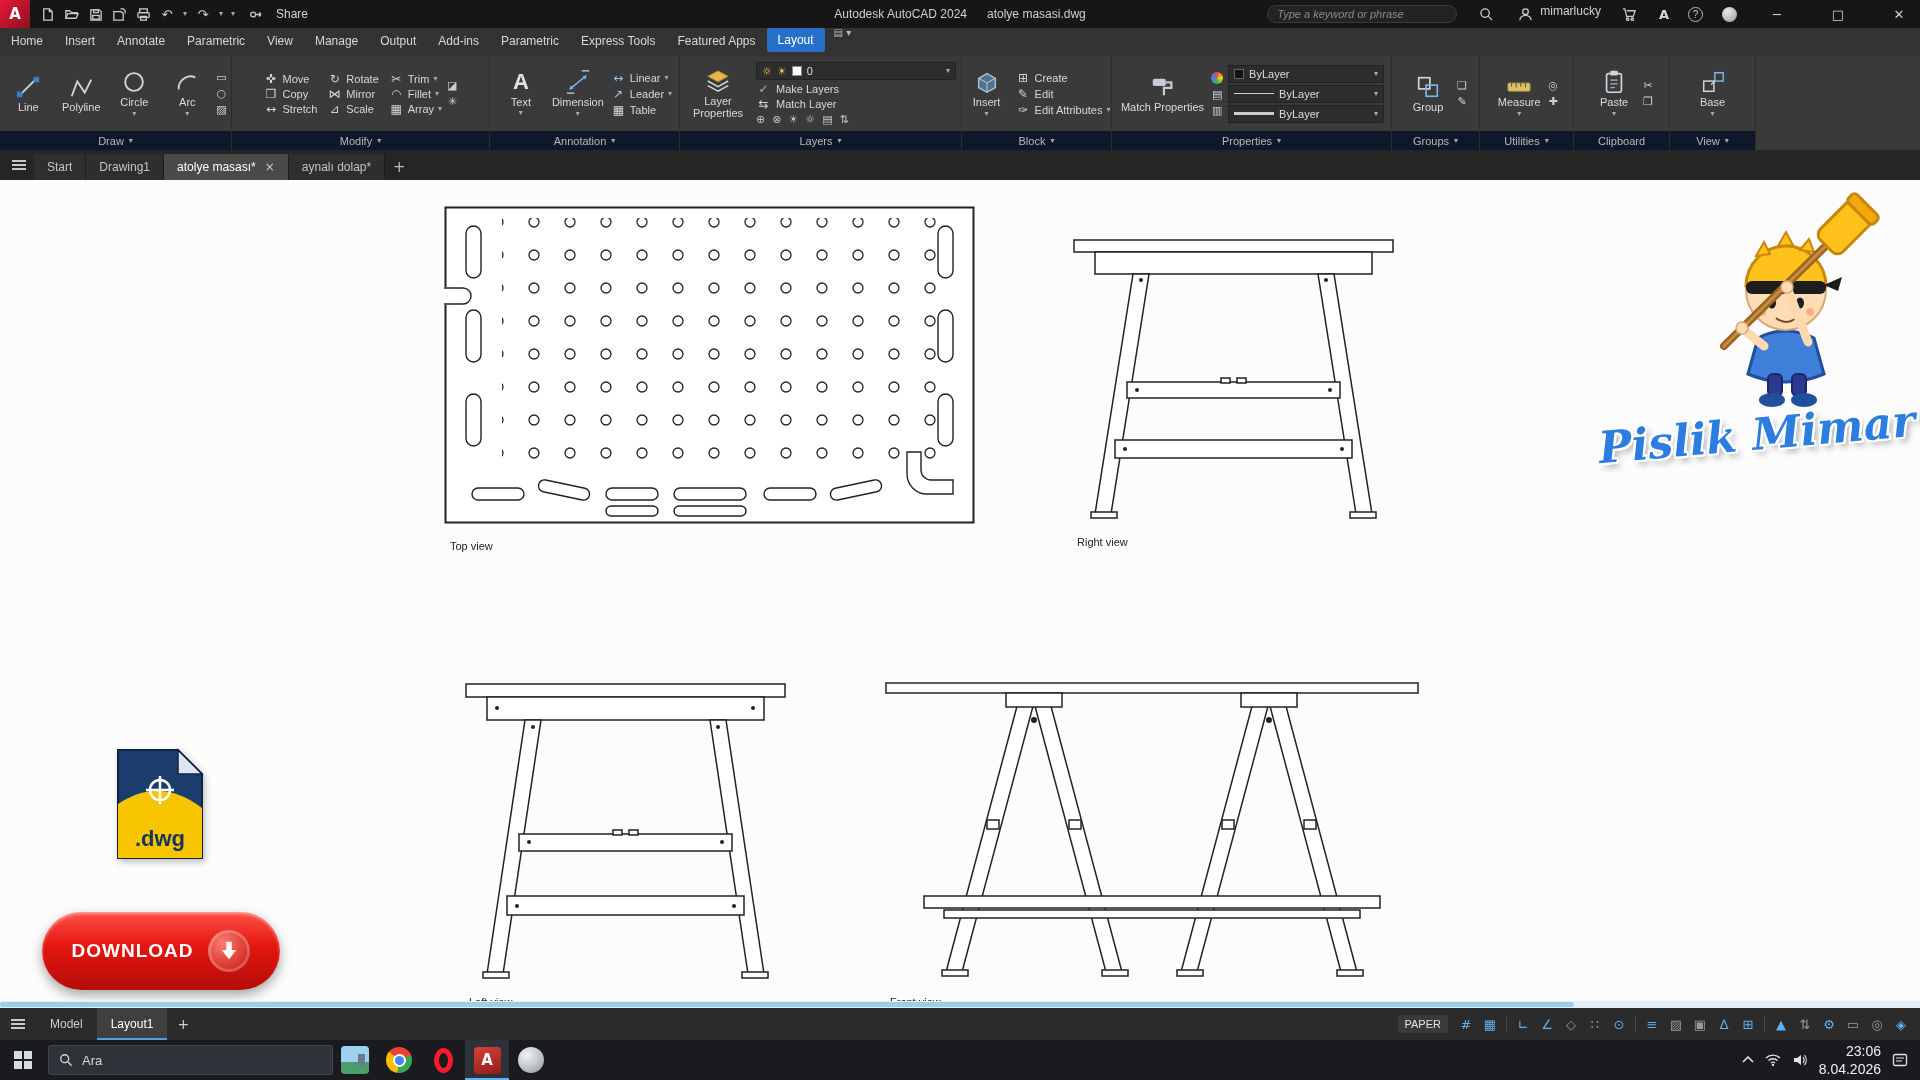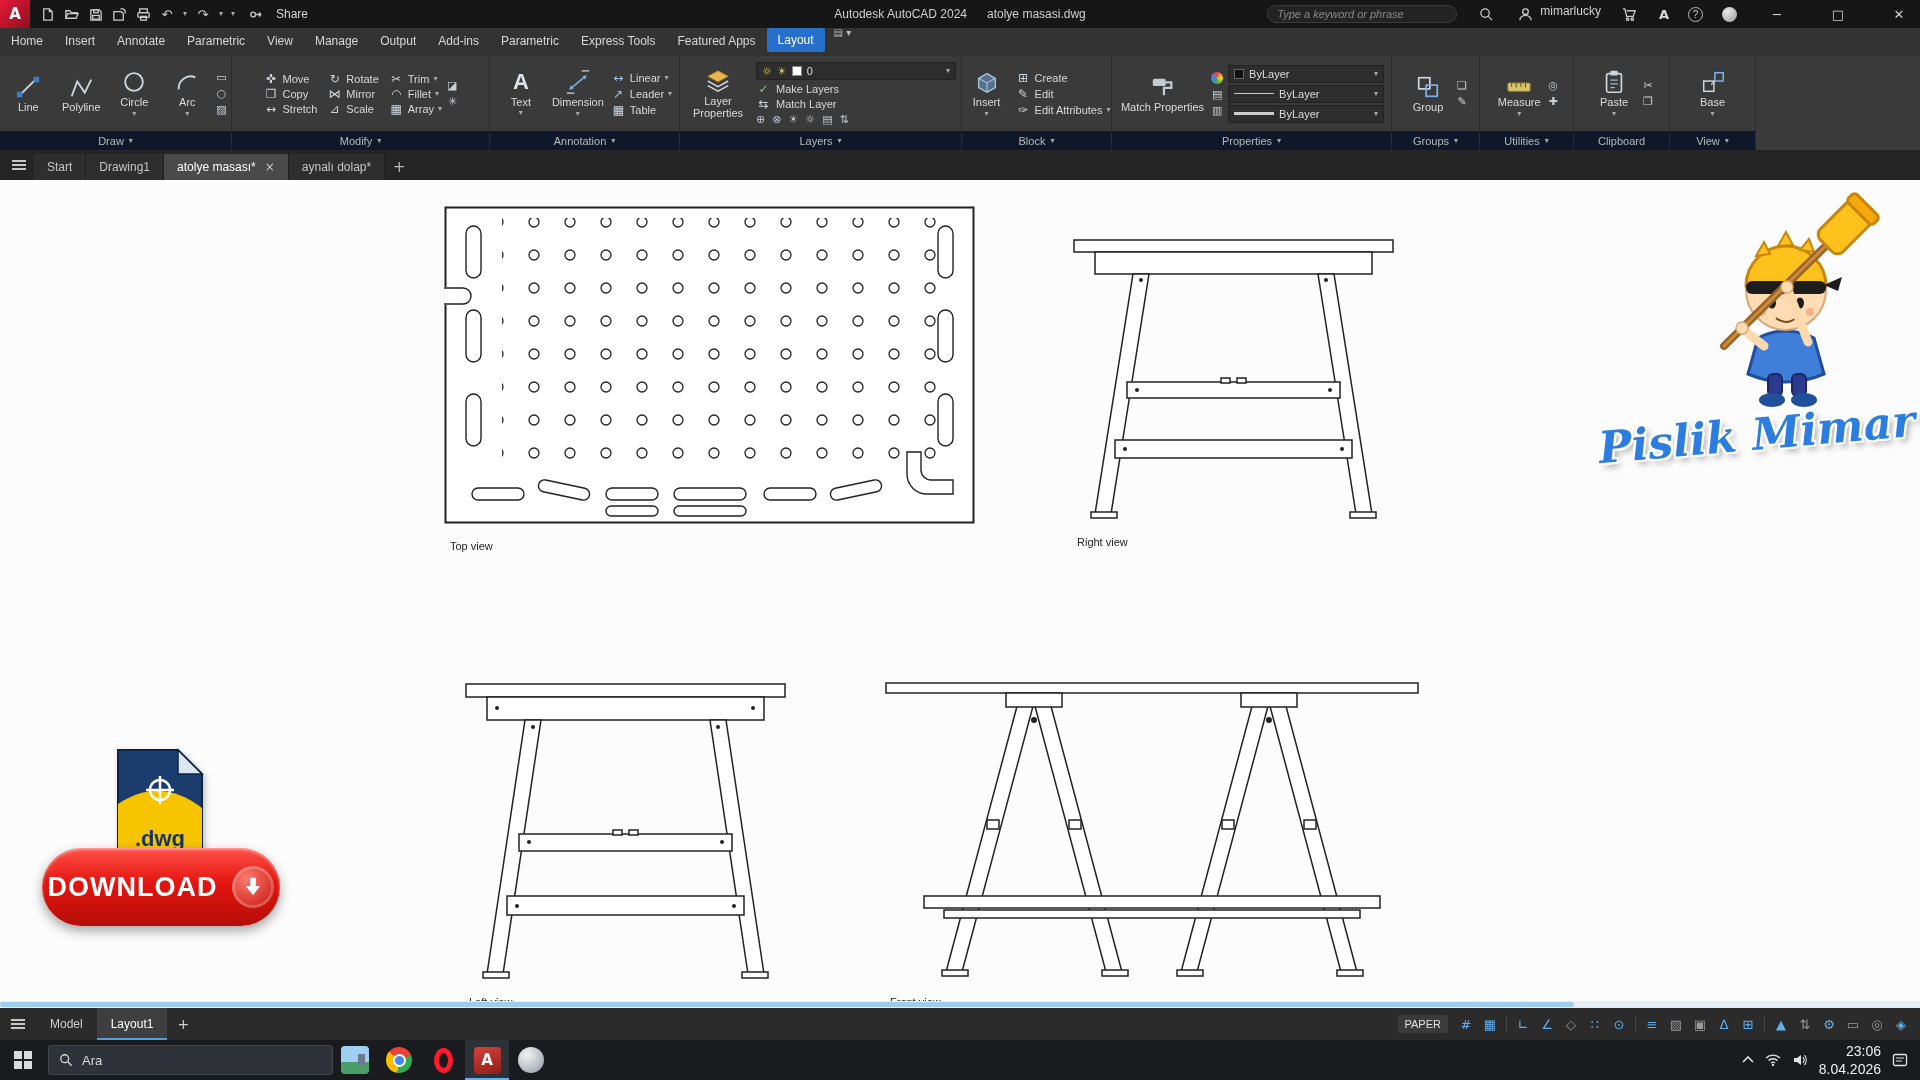--- a/index.html
+++ b/index.html
@@ -74,21 +74,21 @@
   
   .canvas{position:absolute;top:180px;left:0;right:0;height:828px;background:#fcfcfc;overflow:hidden;}
   .view{position:absolute;}
   .viewlabel{font-size:11px;color:#222;margin-top:12px;margin-left:6px;}
   .hscroll{position:absolute;left:0;right:0;bottom:0;height:7px;background:#e4eef5;}
   .hthumb{position:absolute;left:0;top:1px;height:5px;width:82%;background:#9ccdea;border-radius:3px;}
   .character{position:absolute;left:1686px;top:6px;width:200px;height:225px;}
   .brand{position:absolute;left:1598px;top:228px;width:330px;font-family:"DejaVu Serif",serif;font-style:italic;font-weight:bold;font-size:44px;color:#2b7de0;transform:rotate(-5deg);white-space:nowrap;
     text-shadow:2px 0 0 #fff,-2px 0 0 #fff,0 2px 0 #fff,0 -2px 0 #fff,2px 2px 0 #fff,-2px -2px 0 #fff,2px -2px 0 #fff,-2px 2px 0 #fff,4px 5px 6px rgba(0,0,0,.3);}
   .dwgicon{position:absolute;left:114px;top:566px;width:92px;height:116px;filter:drop-shadow(2px 3px 3px rgba(0,0,0,.25));}
-  .download{position:absolute;left:42px;top:668px;width:238px;height:78px;border-radius:39px;background:linear-gradient(180deg,#ff5147,#e3150f 45%,#b30d08);box-shadow:0 5px 12px rgba(0,0,0,.35),inset 0 2px 3px rgba(255,255,255,.45);display:flex;align-items:center;justify-content:center;gap:15px;color:#fff;font-weight:bold;font-size:27px;letter-spacing:1px;}
+  .download{position:absolute;left:42px;top:732px;width:238px;height:78px;border-radius:39px;background:linear-gradient(180deg,#ff5147,#e3150f 45%,#b30d08);box-shadow:0 5px 12px rgba(0,0,0,.35),inset 0 2px 3px rgba(255,255,255,.45);display:flex;align-items:center;justify-content:center;gap:15px;color:#fff;font-weight:bold;font-size:19px;letter-spacing:1px;}
   .dl-arrow{width:42px;height:42px;border-radius:50%;background:radial-gradient(circle at 35% 30%,#ff7a6e,#c01008);display:flex;align-items:center;justify-content:center;box-shadow:inset 0 0 0 3px rgba(255,255,255,.22);}
 
   
   .statusbar{position:absolute;top:1008px;left:0;right:0;height:32px;background:#2b2b2b;display:flex;align-items:center;color:#cfcfcf;font-size:12px;z-index:17;}
   .sb-menu{width:36px;display:flex;justify-content:center;}
   .sb-tab{padding:0 14px;height:32px;display:flex;align-items:center;}
   .sb-tab.active{background:#3f3f3f;box-shadow:inset 0 -2px 0 #4ba0e8;color:#fff;}
   .sb-plus{padding:0 10px;font-size:14px;}
   .sb-right{margin-left:auto;display:flex;align-items:center;gap:2px;padding-right:8px;}
   .sb-paper{font-size:11px;color:#e2e2e2;background:#3a3a3a;padding:3px 7px;border-radius:2px;margin-right:5px;}

